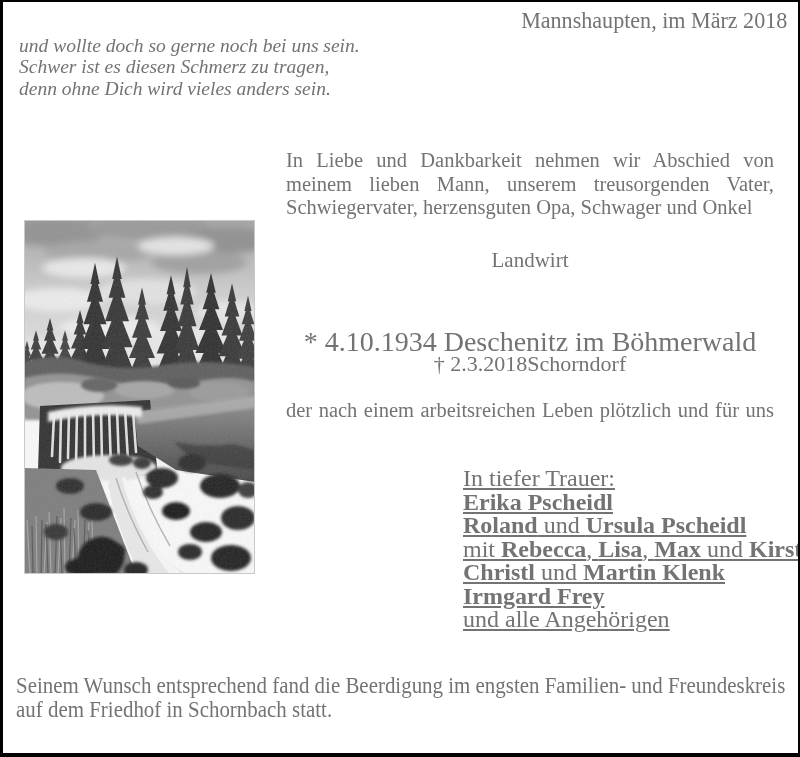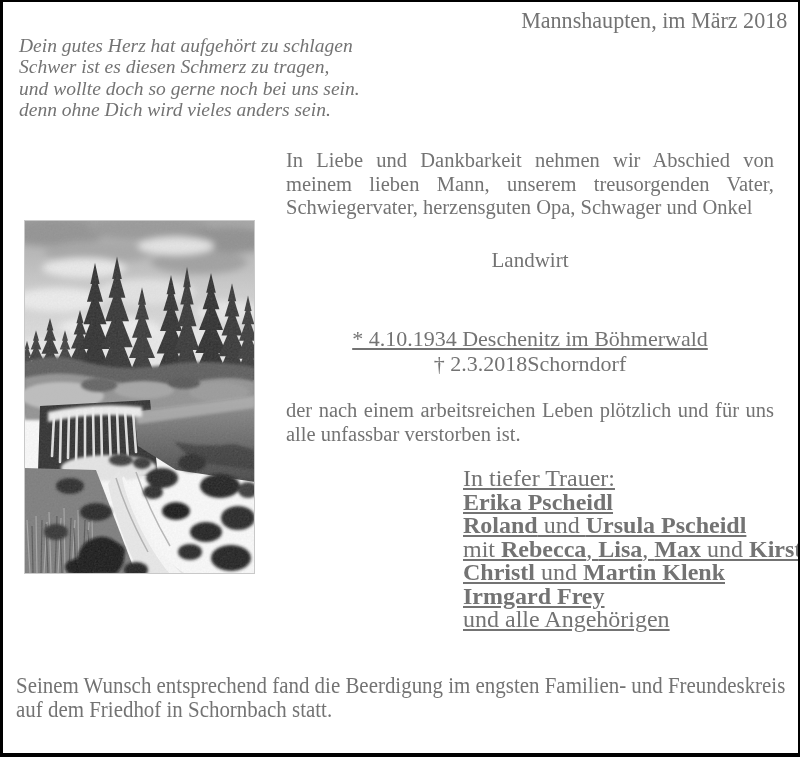--- a/index.html
+++ b/index.html
@@ -39,21 +39,21 @@
     position:absolute; left:283px; top:246px; width:488px;
     text-align:center; font-size:21px;
   }
   .name {
     position:absolute; left:283px; top:260px; width:488px;
     text-align:center; font-size:49px; font-weight:bold; line-height:58px;
     letter-spacing:0.5px;
   }
   .birth {
     position:absolute; left:283px; top:324px; width:488px;
-    text-align:center; font-size:22px;text-decoration:underline;
+    text-align:center; font-size:28px;
   }
   .death {
     position:absolute; left:283px; top:349px; width:488px;
     text-align:center; font-size:22px;
   }
   .death .place { }
   .passing {
     position:absolute; left:283px; top:397px; width:488px;
     font-size:20.5px; line-height:23.6px;
   }
@@ -69,23 +69,22 @@
   }
 </style>
 </head>
 <body>
 
 <div class="page">
 
   <div class="dateline">Mannshaupten, im März 2018</div>
 
   <div class="poem">
-      <div>Dein gutes Herz hat aufgehört zu schlagen</div>
+      <div>und wollte doch so gerne noch bei uns sein.</div>
       <div>Schwer ist es diesen Schmerz zu tragen,</div>
-      <div>und wollte doch so gerne noch bei uns sein.</div>
       <div>denn ohne Dich wird vieles anders sein.</div>
     </div>
 
   <div class="photo-frame" role="img" aria-label="black-and-white photograph of a mountain stream with small waterfall, dark spruce trees and a cloudy sky">
     <svg viewBox="0 0 231 354" preserveAspectRatio="none">
       <defs>
         <linearGradient id="skyGrad" x1="0" y1="0" x2="0" y2="1">
           <stop offset="0" stop-color="#a2a2a2"></stop>
           <stop offset="0.45" stop-color="#cfcfcf"></stop>
           <stop offset="1" stop-color="#efefef"></stop>
@@ -247,21 +246,20 @@
 
 
   <div class="birth">* 4.10.1934 Deschenitz im Böhmerwald</div>
 
   <div class="death">
     <span>† 2.3.2018</span><span class="place">Schorndorf</span>
   </div>
 
   <div class="passing">
       <div class="j">der nach einem arbeitsreichen Leben plötzlich und für uns</div>
-      <div>alle unfassbar verstorben ist.</div>
     </div>
 
   <div class="mourners">
     <div>In tiefer Trauer:</div>
     <div>
         <div><span class="b">Erika Pscheidl</span></div>
         <div><span class="b">Roland</span><span> und </span><span class="b">Ursula Pscheidl</span></div>
         <div><span>mit </span><span class="b">Rebecca</span><span>, </span><span class="b">Lisa</span><span>, </span><span class="b">Max</span><span> und </span><span class="b">Kirstin</span></div>
         <div><span class="b">Christl</span><span> und </span><span class="b">Martin Klenk</span></div>
         <div><span class="b">Irmgard Frey</span></div>

